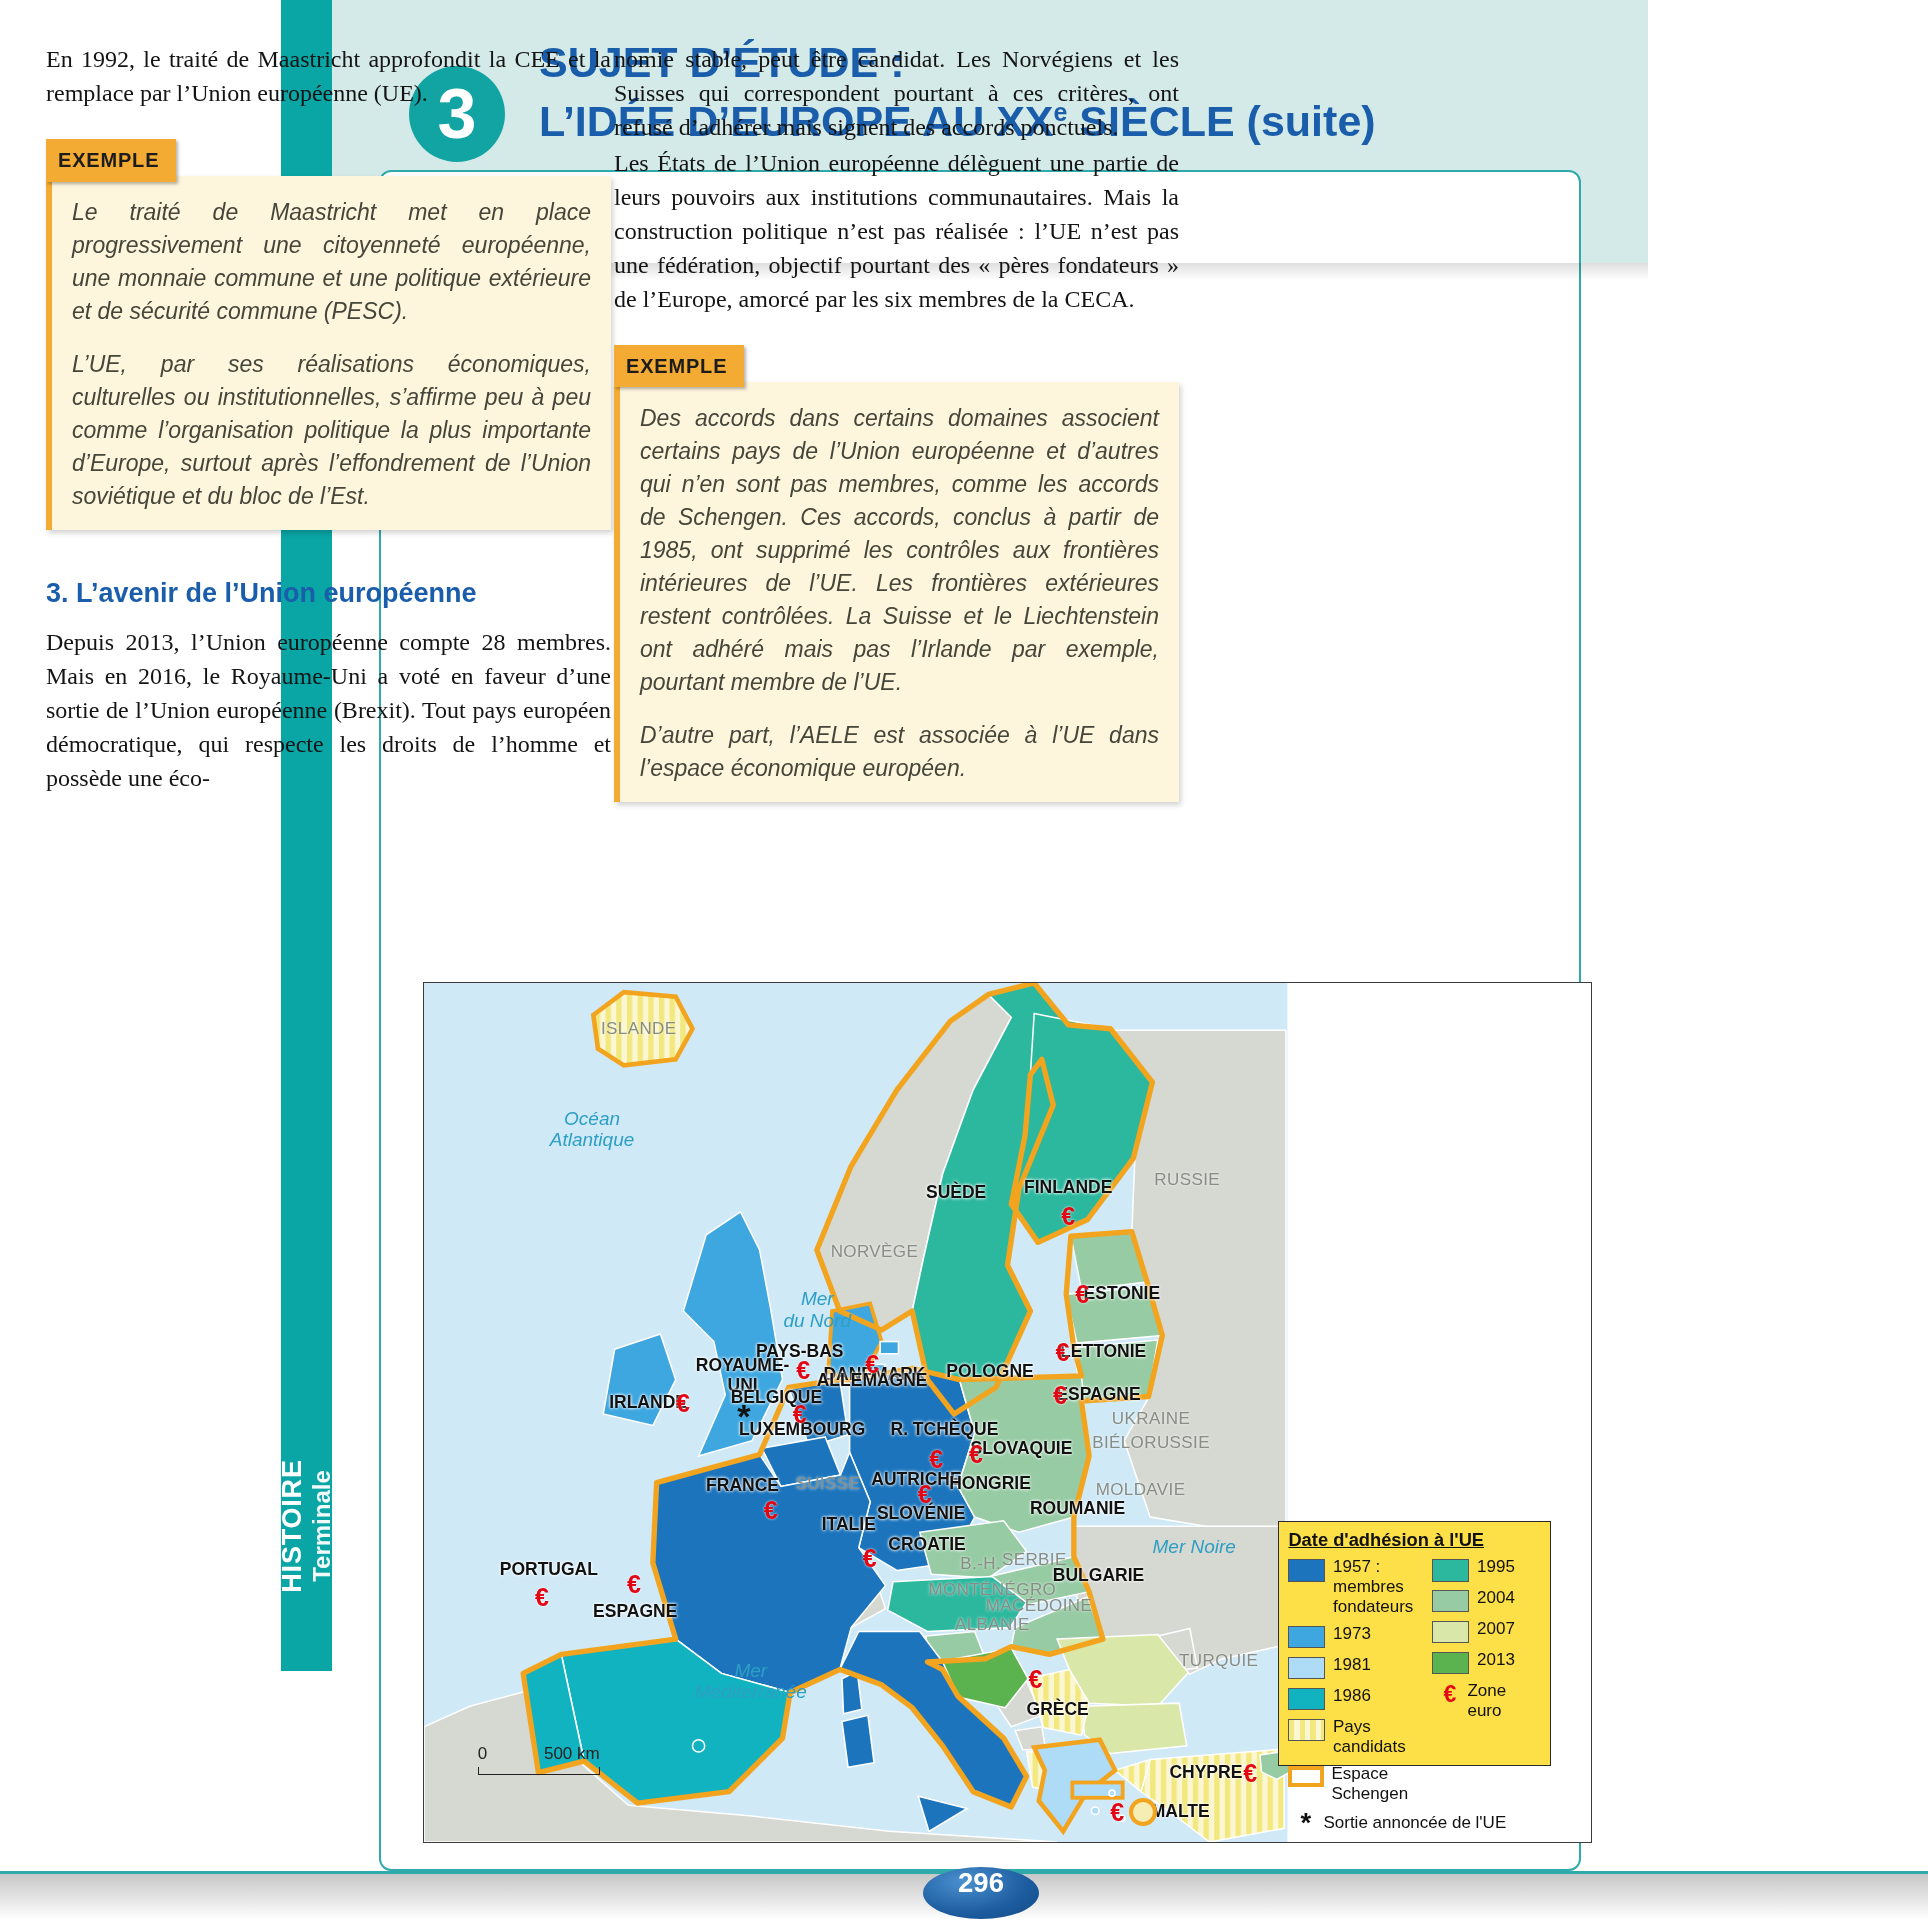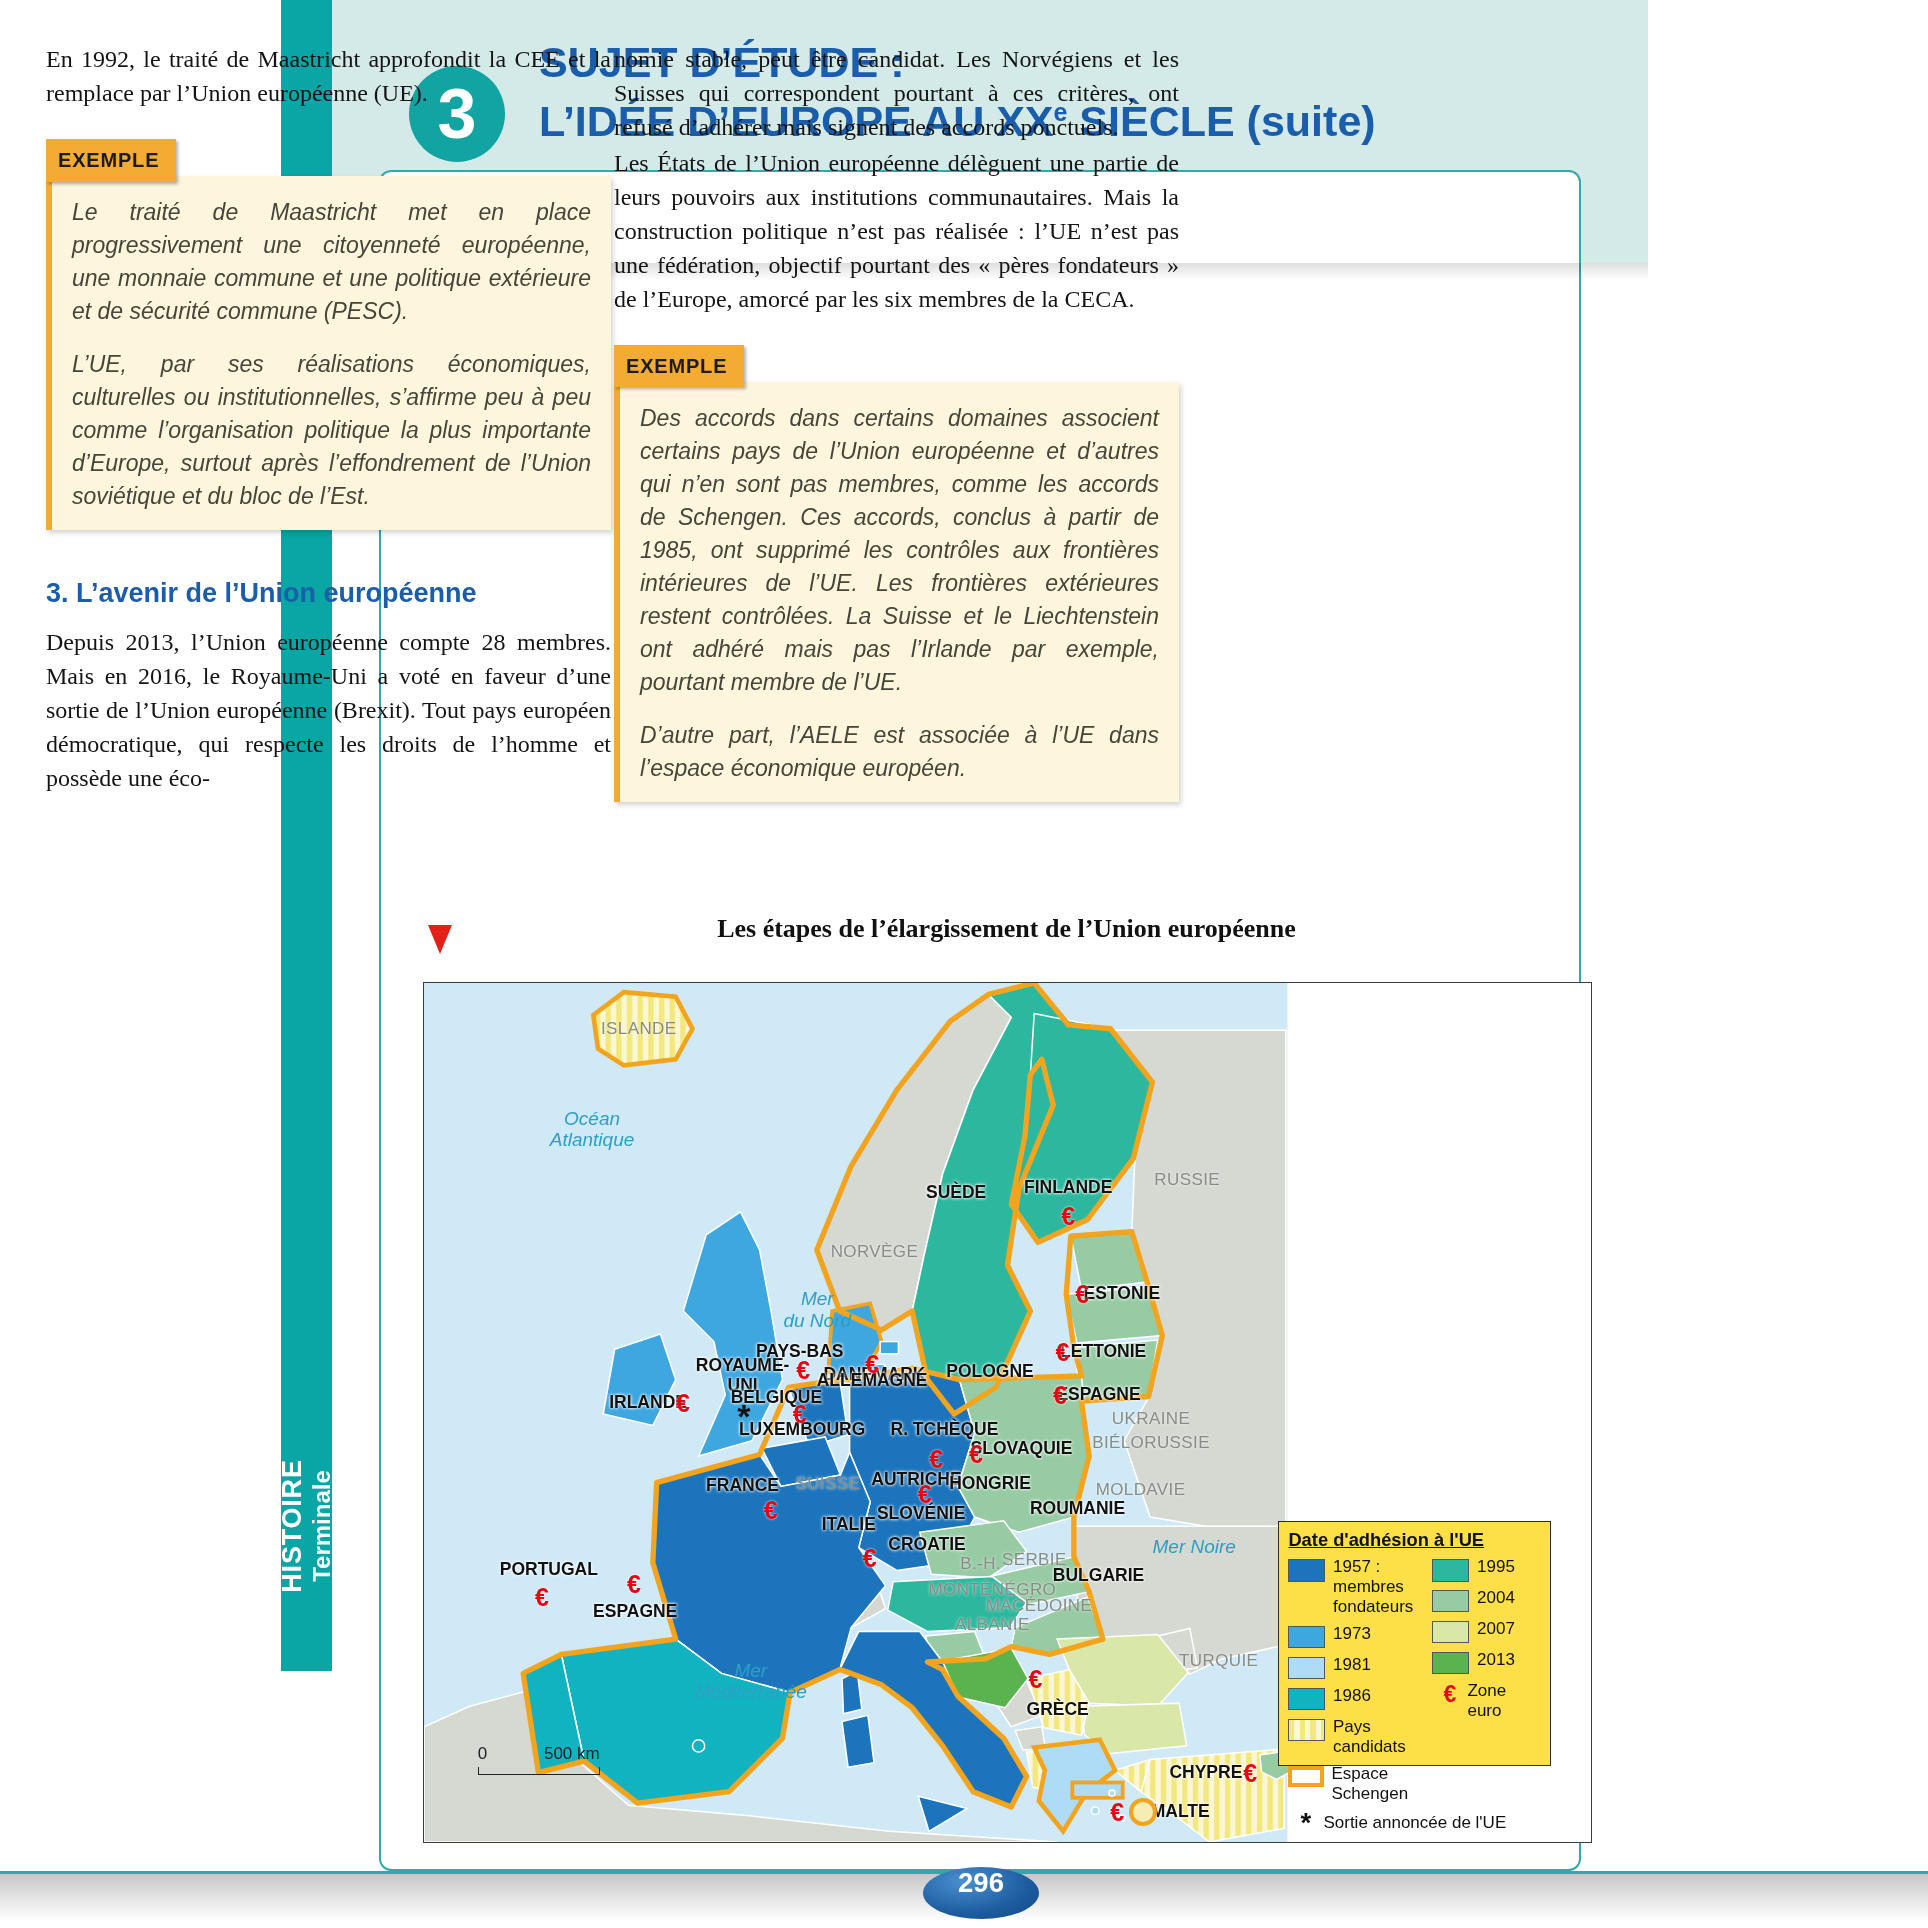--- a/index.html
+++ b/index.html
@@ -136,24 +136,20 @@
   <div class="col col-right">
     <p>nomie stable, peut être candidat. Les Norvégiens et les Suisses qui correspondent pourtant à ces critères, ont refusé d’adhérer mais signent des accords ponctuels.</p>
     <p>Les États de l’Union européenne délèguent une partie de leurs pouvoirs aux institutions communautaires. Mais la construction politique n’est pas réalisée : l’UE n’est pas une fédération, objectif pourtant des « pères fondateurs » de l’Europe, amorcé par les six membres de la CECA.</p>
     <div class="example">
       <div class="example-tag">EXEMPLE</div>
       <p>Des accords dans certains domaines associent certains pays de l’Union européenne et d’autres qui n’en sont pas membres, comme les accords de Schengen. Ces accords, conclus à partir de 1985, ont supprimé les contrôles aux frontières intérieures de l’UE. Les frontières extérieures restent contrôlées. La Suisse et le Liechtenstein ont adhéré mais pas l’Irlande par exemple, pourtant membre de l’UE.</p>
       <p>D’autre part, l’AELE est associée à l’UE dans l’espace économique européen.</p>
     </div>
   </div>
 
-  <div class="map-title-row">
-    <div class="map-marker"></div>
-    <span class="map-title">Les étapes de l’élargissement de l’Union européenne</span>
-  </div>
 
   <div class="map-frame">
     <svg viewBox="0 0 1530 1126" preserveAspectRatio="none">
       <defs>
         <pattern id="cand" width="14" height="14" patternUnits="userSpaceOnUse">
           <rect width="14" height="14" fill="#fbf6d3"></rect>
           <rect width="7" height="14" fill="#f2e87d"></rect>
         </pattern>
       </defs>
 

